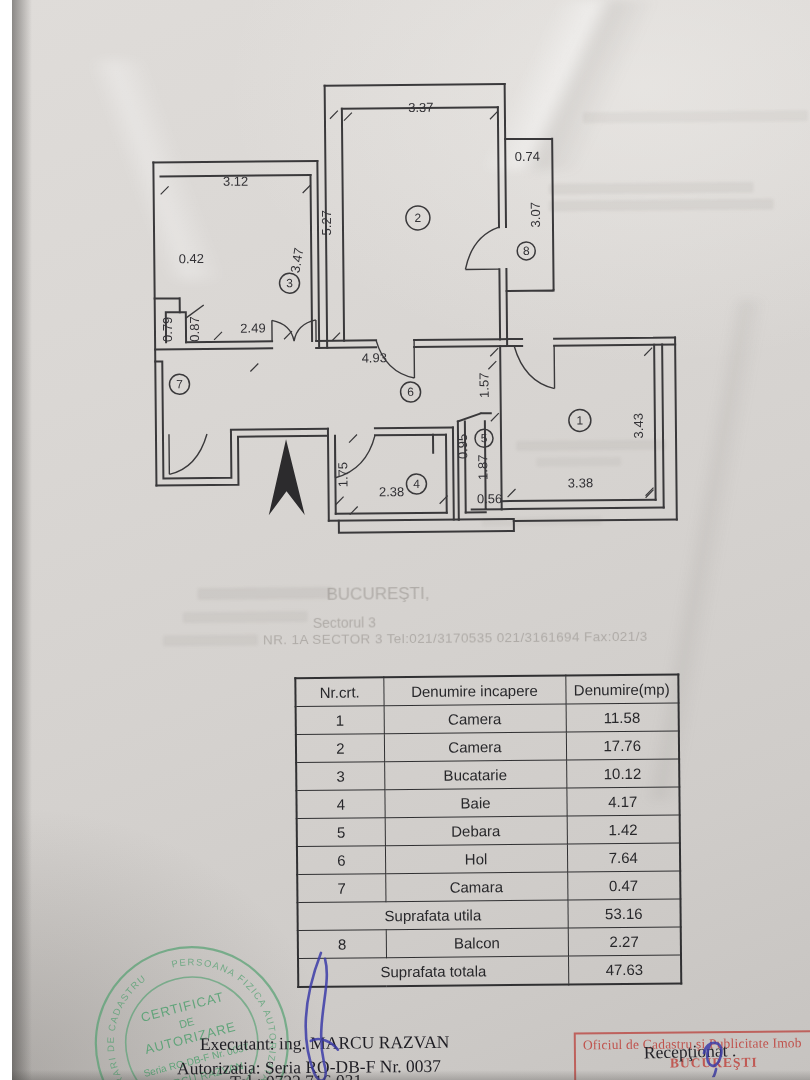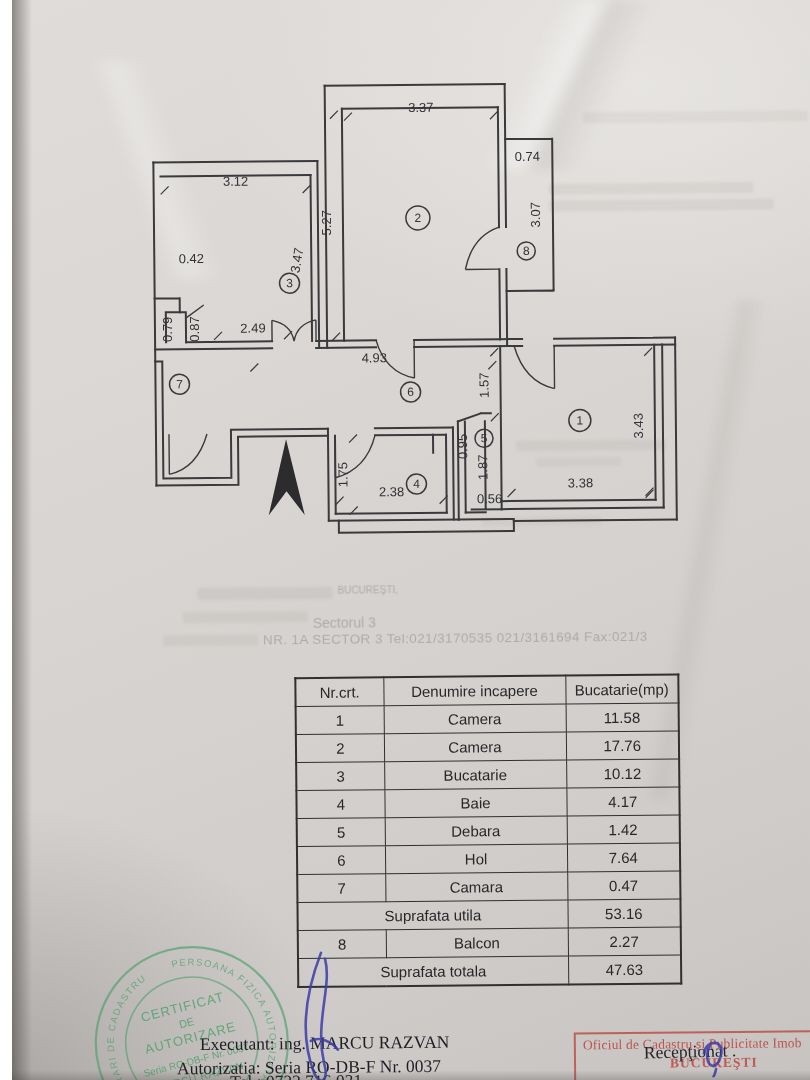--- a/index.html
+++ b/index.html
@@ -199,37 +199,37 @@
         <circle class="rc" cx="57" cy="312" r="10"></circle>
           <text class="rmn" x="57" y="316">7</text>
         <circle class="rc" cx="405" cy="182" r="9"></circle>
           <text class="rmn" x="405" y="186">8</text>
       </g>
 
       <path d="M163,368 L181,444 L163,420 L145,444 Z" fill="#2c2b2d"></path>
     </svg>
 
     <div class="gbar" style="left:185px;top:586px;width:135px;height:12px;opacity:.6"></div>
-    <span class="gtxt" style="left:325px;top:584px;font-size:10px">BUCUREŞTI,</span>
+    <span class="gtxt" style="left:314px;top:584px;font-size:17px">BUCUREŞTI,</span>
     <div class="gbar" style="left:170px;top:610px;width:125px;height:11px;opacity:.5"></div>
     <span class="gtxt" style="left:300px;top:614px;font-size:14px">Sectorul 3</span>
     <div class="gbar" style="left:150px;top:633px;width:95px;height:11px;opacity:.5"></div>
     <span class="gtxt" style="left:250px;top:631px;font-size:13.5px;letter-spacing:.4px">NR. 1A SECTOR 3  Tel:021/3170535  021/3161694  Fax:021/3</span>
 
     <table class="areas">
       <colgroup>
           <col style="width:88px">
           <col style="width:182px">
           <col style="width:113px">
         </colgroup>
       <tbody>
           <tr>
         <td>Nr.crt.</td>
         <td>Denumire incapere</td>
-        <td>Bucatarie(mp)</td>
+        <td>Denumire(mp)</td>
       </tr>
       <tr>
             <td>1</td>
             <td>Camera</td>
             <td>11.58</td>
           </tr>
       <tr>
             <td>2</td>
             <td>Camera</td>
             <td>17.76</td>

